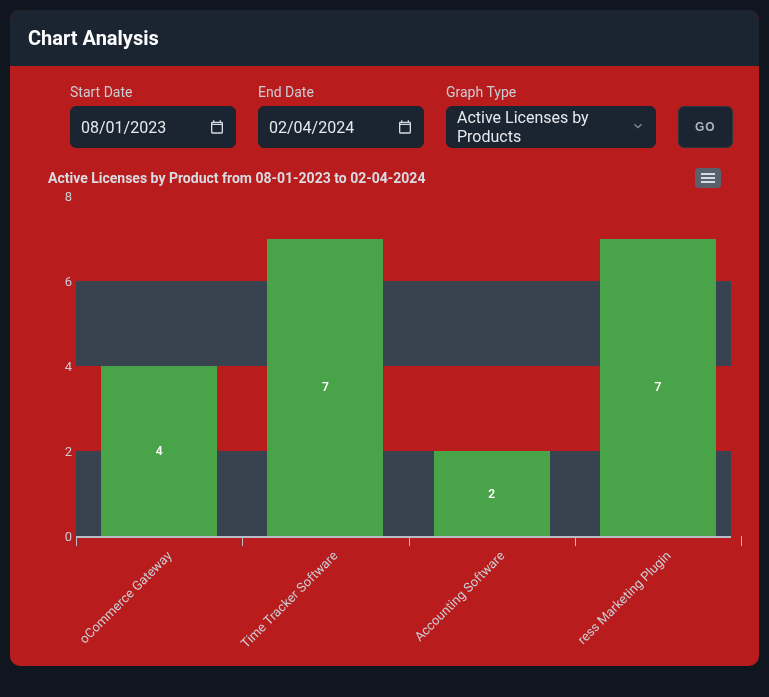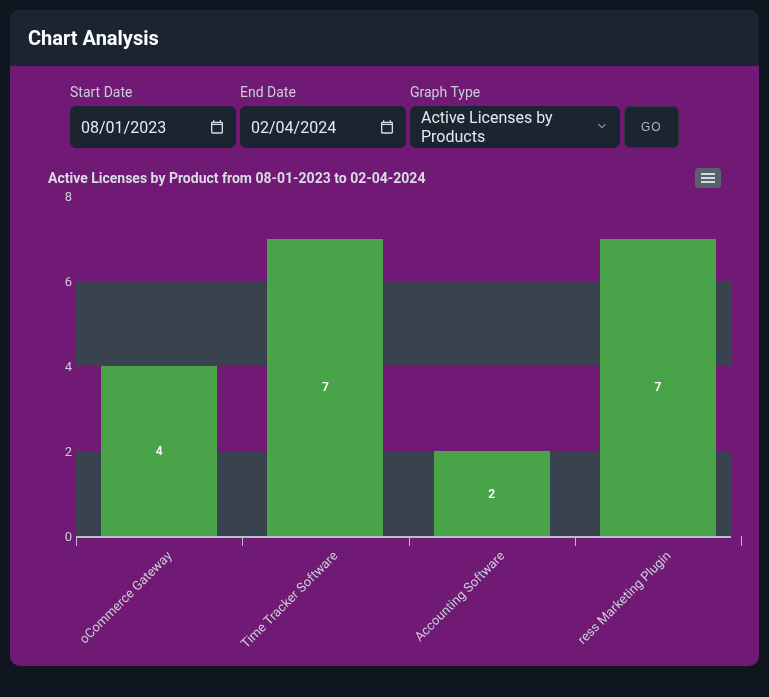--- a/index.html
+++ b/index.html
@@ -7,34 +7,34 @@
     background: #0f1620;
     font-family: -apple-system, BlinkMacSystemFont, "Segoe UI", Roboto, Helvetica, Arial, sans-serif;
     width: 769px;
     height: 697px;
     overflow: hidden;
   }
   .panel {
     margin: 10px;
     border-radius: 10px;
     overflow: hidden;
-    background: #701a75;
+    background: #b91c1c;
   }
   .panel-header {
     background: #1b2431;
     padding: 16px 18px;
   }
   .panel-title {
     color: #fcfdfe;
     font-size: 20px;
     font-weight: 700;
   }
   .controls {
     display: flex;
-    gap: 4px;
+    gap: 22px;
     padding: 18px 18px 10px 60px;
     align-items: flex-end;
   }
   .field { display: flex; flex-direction: column; }
   .field-label {
     color: #c9ced6;
     font-size: 14px;
     margin-bottom: 6px;
   }
   .date-input, .select-input {
@@ -55,20 +55,21 @@
   .go-btn {
     background: #1b2431;
     border: 1px solid #2c3541;
     border-radius: 6px;
     color: #aeb5c1;
     font-size: 12px;
     letter-spacing: 1px;
     height: 42px;
     padding: 0 16px;
     cursor: pointer;
+    font-weight: bold;
   }
   .cal-icon {
     width: 16px; height: 16px;
     display: inline-block;
   }
   .cal-icon svg { fill: #d7dbe2; }
   .chart-wrap {
     padding: 10px 28px 0 28px;
     position: relative;
   }

